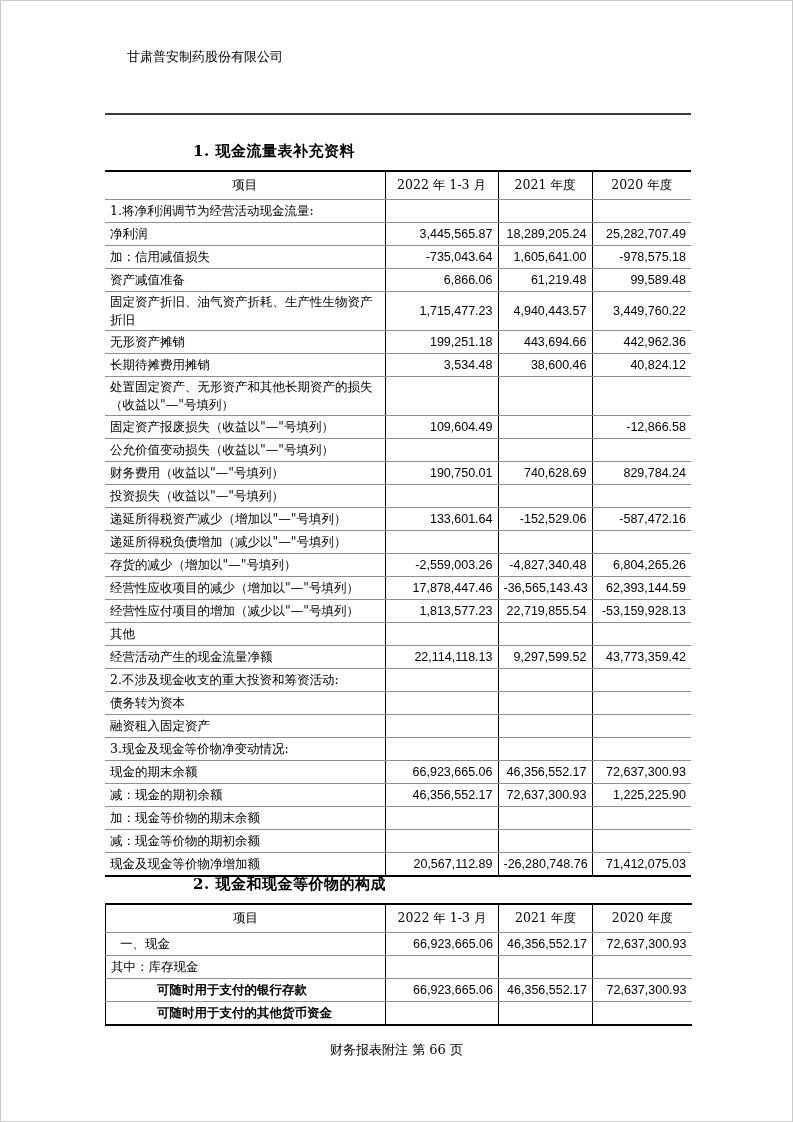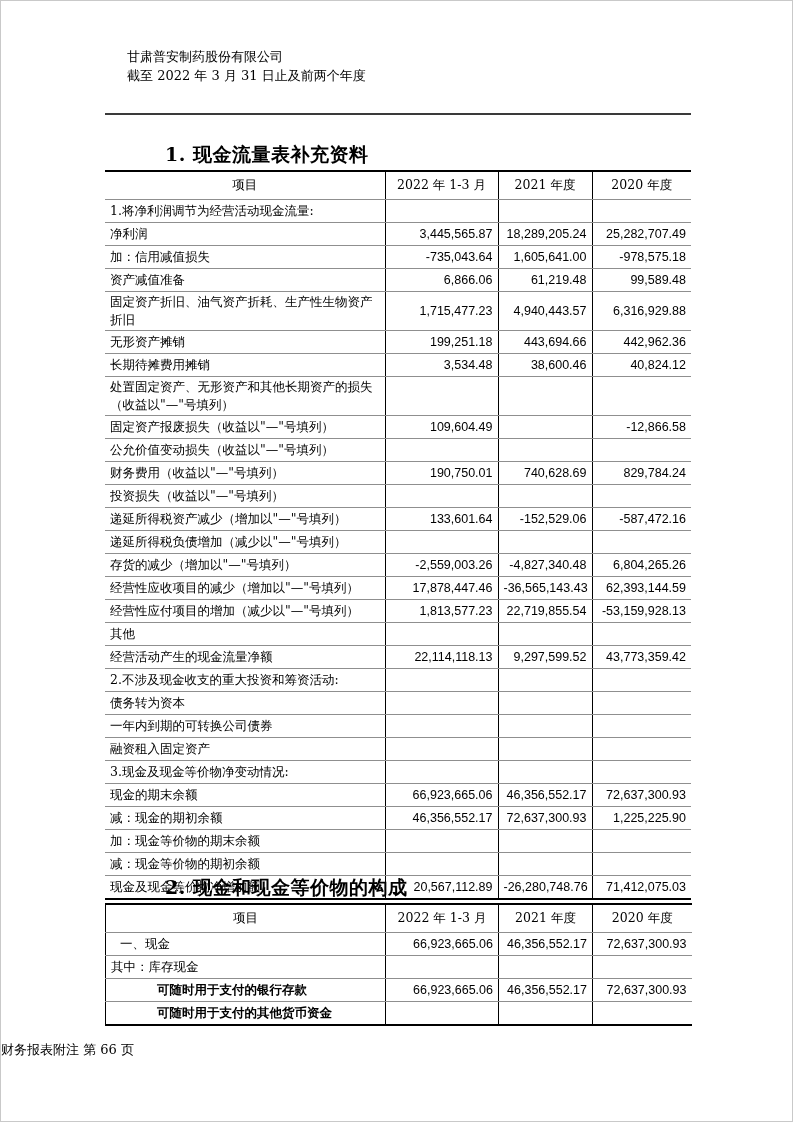--- a/index.html
+++ b/index.html
@@ -3,21 +3,21 @@
 <meta charset="utf-8">
 <style>
   html,body{margin:0;padding:0;}
   body{
     width:793px;height:1122px;position:relative;background:#ffffff;
     font-family:"DejaVu Serif","Liberation Serif",serif;color:#000;
     box-sizing:border-box;border:1px solid #c9c9c9;overflow:hidden;
   }
   .hdr-block{position:absolute;left:110px;top:46px;font-size:13px;line-height:19px;margin-left:16px;}
   .hdr-rule{position:absolute;left:104px;top:112px;width:586px;height:0;border-top:2px solid #3a3a3a;}
-  .sec-title{position:absolute;left:164px;font-size:19px;font-weight:bold;letter-spacing:.5px;text-align:right;}
+  .sec-title{position:absolute;left:192px;font-size:15px;font-weight:bold;letter-spacing:.5px;text-align:right;}
   .sec-title.t1{top:141px;}
   .sec-title.t2{top:874px;}
   table.fin{position:absolute;left:104px;width:586px;border-collapse:collapse;table-layout:fixed;}
   table.fin.tb1{top:169px;}
   table.fin.tb2{top:902px;}
   table.fin col.c0{width:280px;}
   table.fin col.c1{width:113px;}
   table.fin col.c2{width:94px;}
   table.fin col.c3{width:99px;}
   table.fin{border-top:2.5px solid #000;border-bottom:2.5px solid #000;}
@@ -32,28 +32,27 @@
   table.fin tr:last-child td{border-bottom:none;}
   table.fin th+th, table.fin td+td{border-left:1px solid #000;}
   table.fin.tb2 th:first-child, table.fin.tb2 td:first-child{border-left:1px solid #000;}
   td.num{
     text-align:right;font-family:"Liberation Sans","DejaVu Sans",sans-serif;
     font-size:12px;white-space:nowrap;
   }
   td.lbl{text-align:left;}
   td.lbl.ind-a{padding-left:14px;}
   td.lbl.ind-b{padding-left:51px;font-weight:bold;}
-  .page-footer{position:absolute;left:0;top:1040px;width:100%;text-align:left;font-size:13px;}
+  .page-footer{position:absolute;left:0;top:1040px;width:100%;text-align:center;font-size:13px;}
 </style>
 </head>
 <body>
 
 <div class="hdr-block">
   <div>甘肃普安制药股份有限公司</div>
-  <div>截至 2022 年 3 月 31 日止及前两个年度</div>
 </div>
 <div class="hdr-rule"></div>
 
 <div class="sec-title t1">1. 现金流量表补充资料</div>
 
 <table class="fin tb1">
   <colgroup>
       <col class="c0">
       <col class="c1">
       <col class="c2">
@@ -89,21 +88,21 @@
       <tr>
         <td class="lbl">资产减值准备</td>
         <td class="num">6,866.06</td>
         <td class="num">61,219.48</td>
         <td class="num">99,589.48</td>
       </tr>
       <tr>
         <td class="lbl">固定资产折旧、油气资产折耗、生产性生物资产折旧</td>
         <td class="num">1,715,477.23</td>
         <td class="num">4,940,443.57</td>
-        <td class="num">6,316,929.88</td>
+        <td class="num">3,449,760.22</td>
       </tr>
       <tr>
         <td class="lbl">无形资产摊销</td>
         <td class="num">199,251.18</td>
         <td class="num">443,694.66</td>
         <td class="num">442,962.36</td>
       </tr>
       <tr>
         <td class="lbl">长期待摊费用摊销</td>
         <td class="num">3,534.48</td>
@@ -183,26 +182,20 @@
         <td class="num">43,773,359.42</td>
       </tr>
       <tr>
         <td class="lbl">2.不涉及现金收支的重大投资和筹资活动:</td>
         <td class="num"></td>
         <td class="num"></td>
         <td class="num"></td>
       </tr>
       <tr>
         <td class="lbl">债务转为资本</td>
-        <td class="num"></td>
-        <td class="num"></td>
-        <td class="num"></td>
-      </tr>
-      <tr>
-        <td class="lbl">一年内到期的可转换公司债券</td>
         <td class="num"></td>
         <td class="num"></td>
         <td class="num"></td>
       </tr>
       <tr>
         <td class="lbl">融资租入固定资产</td>
         <td class="num"></td>
         <td class="num"></td>
         <td class="num"></td>
       </tr>

